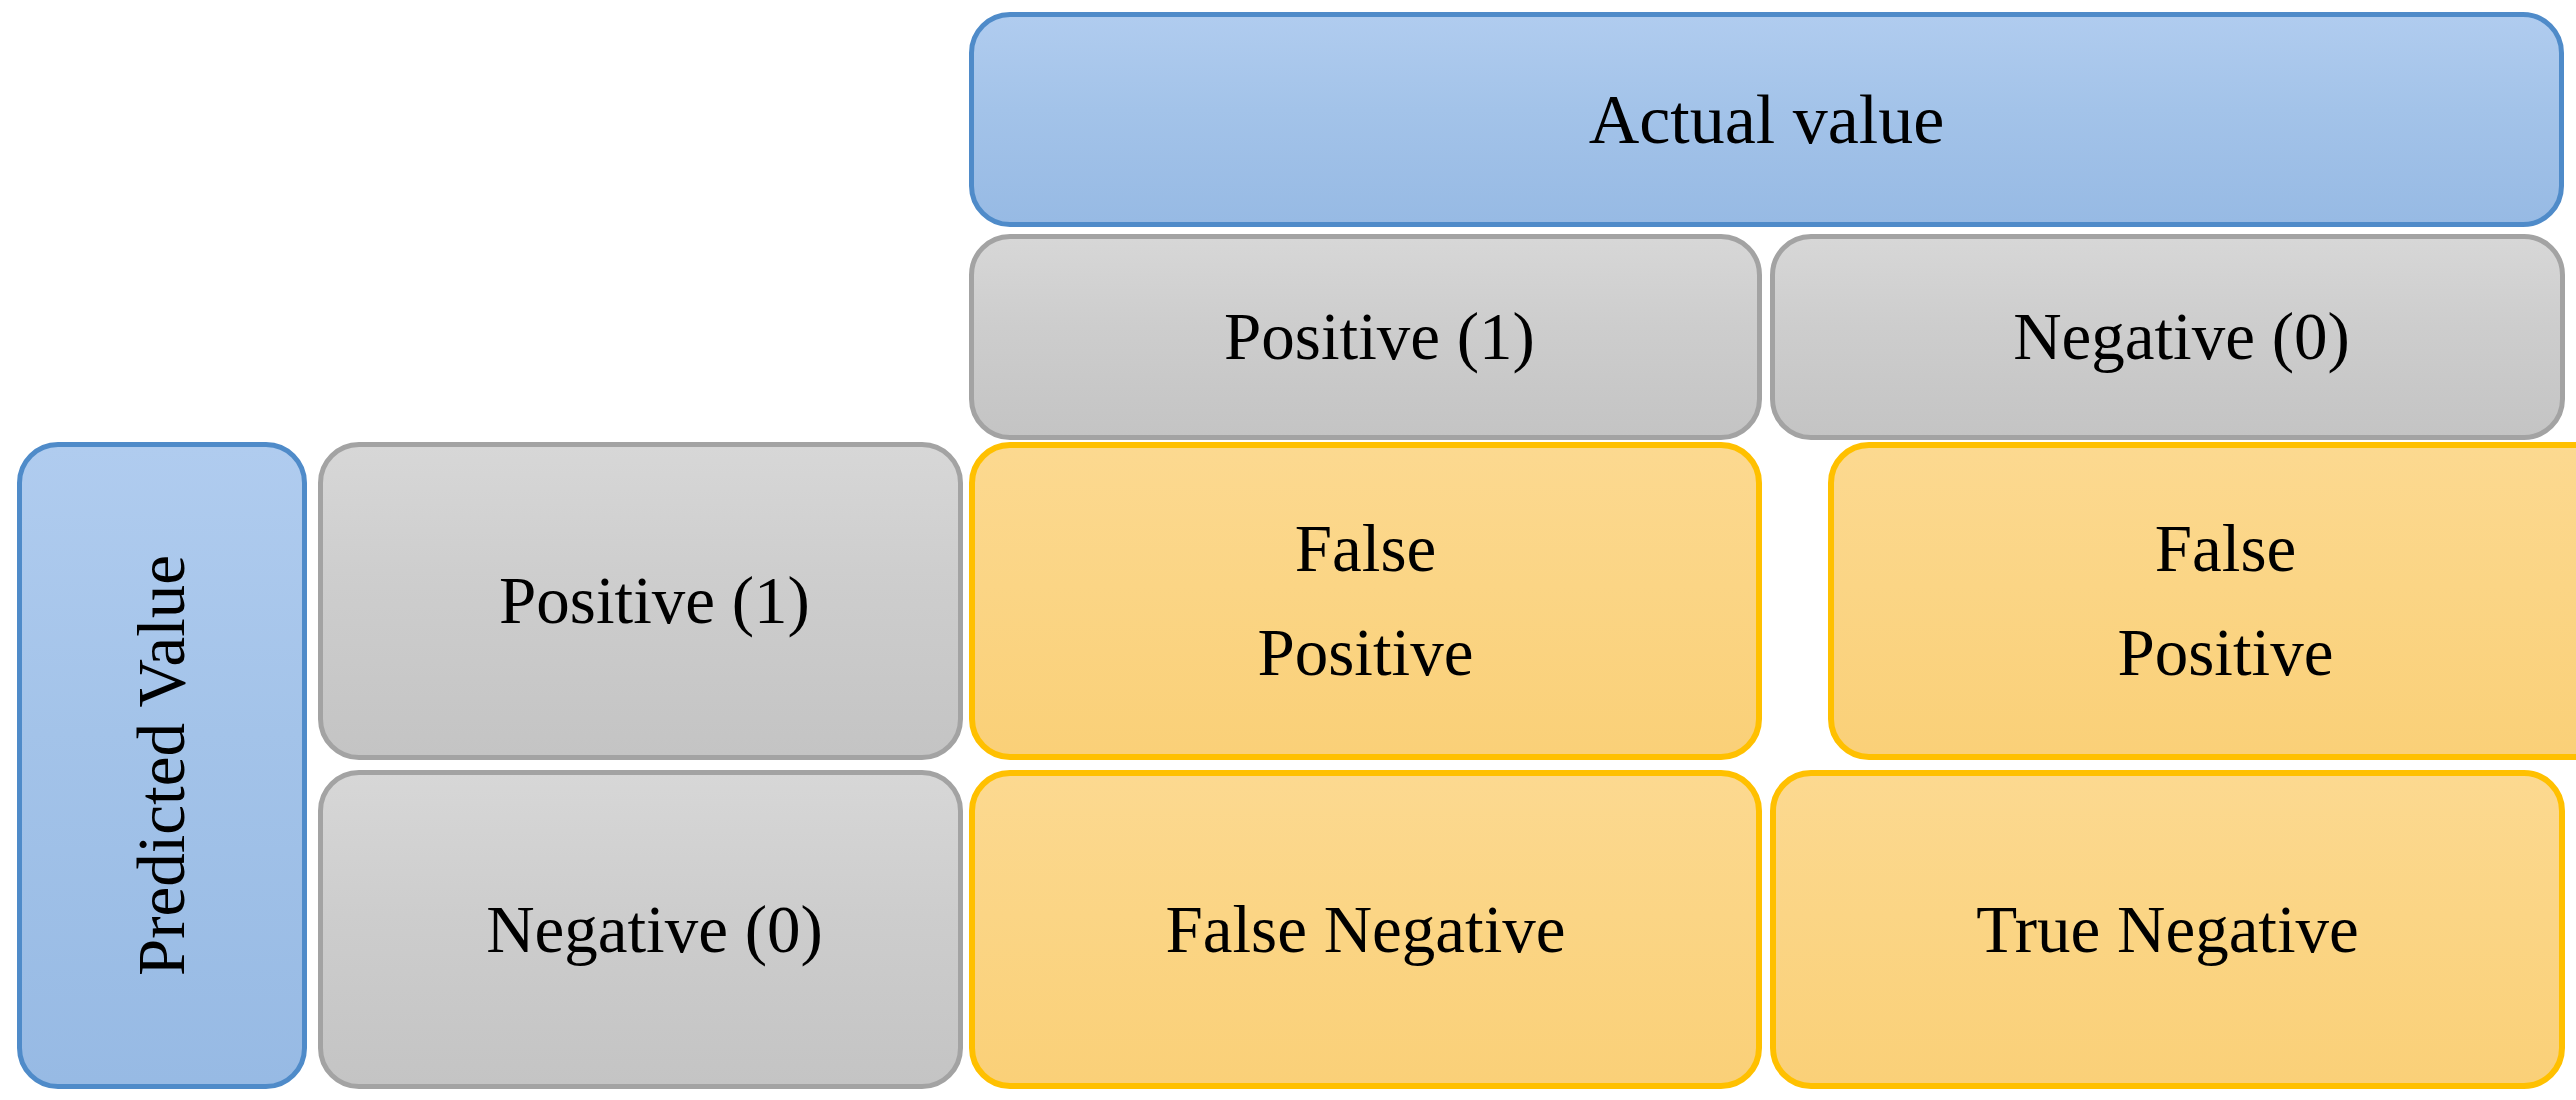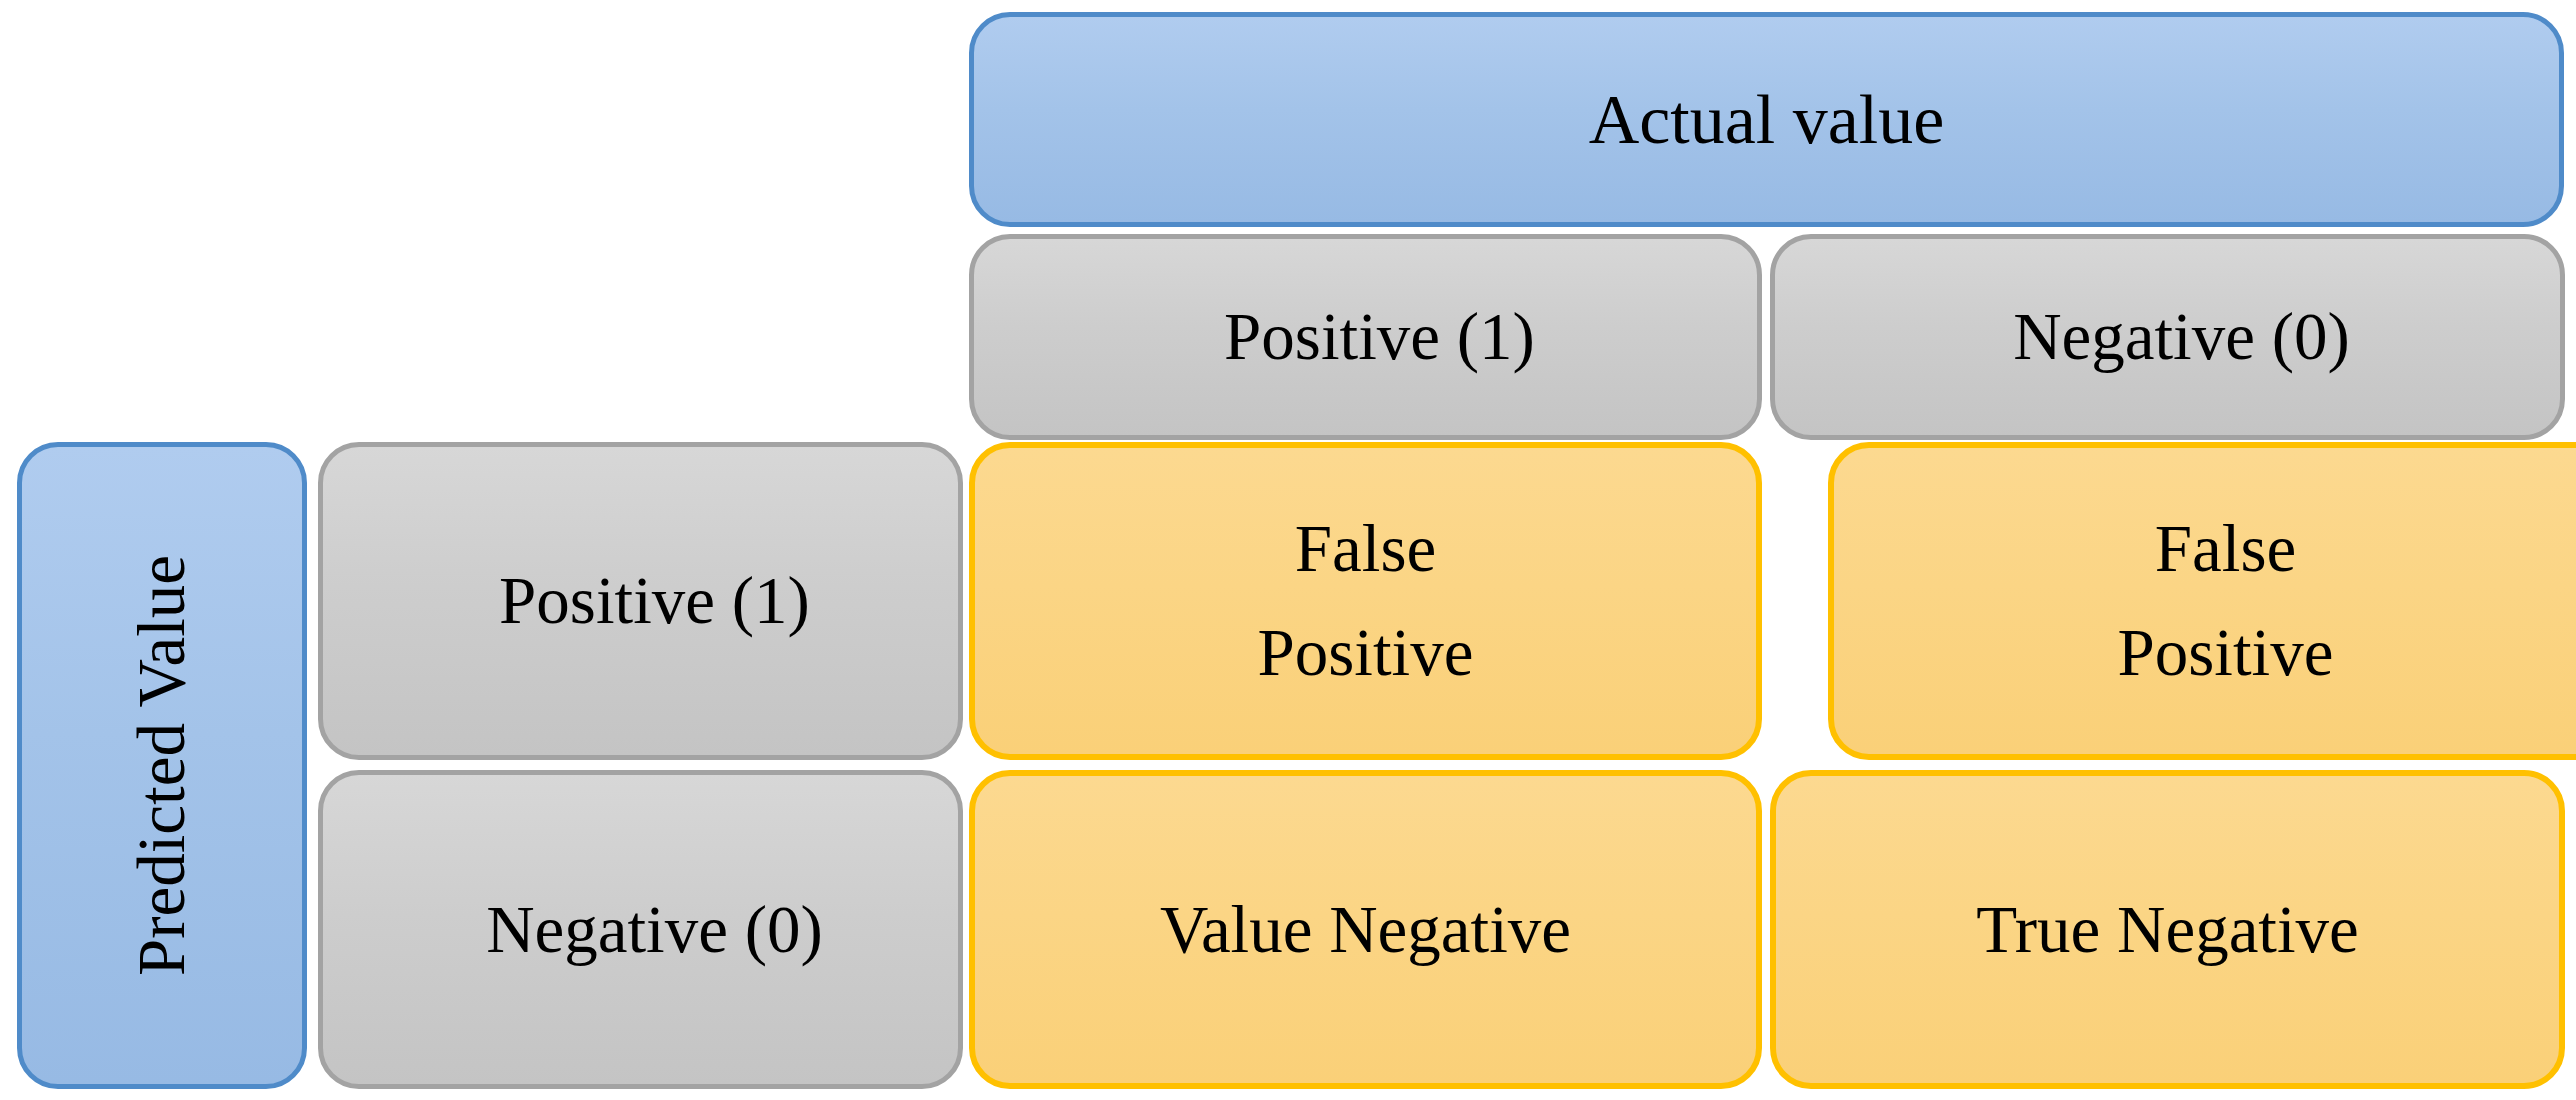--- a/index.html
+++ b/index.html
@@ -103,21 +103,21 @@
     <div class="cell-line">False</div>
     <div class="cell-line">Positive</div>
   </div>
 
   <div class="box yellow two-line" id="cell-fp">
     <div class="cell-line">False</div>
     <div class="cell-line">Positive</div>
   </div>
 
   <div class="box yellow" id="cell-fn">
-    <span class="label">Value Negative</span>
+    <span class="label">False Negative</span>
   </div>
 
   <div class="box yellow" id="cell-tn">
     <span class="label">True Negative</span>
   </div>
 
 </div>
 
 
 </body></html>

